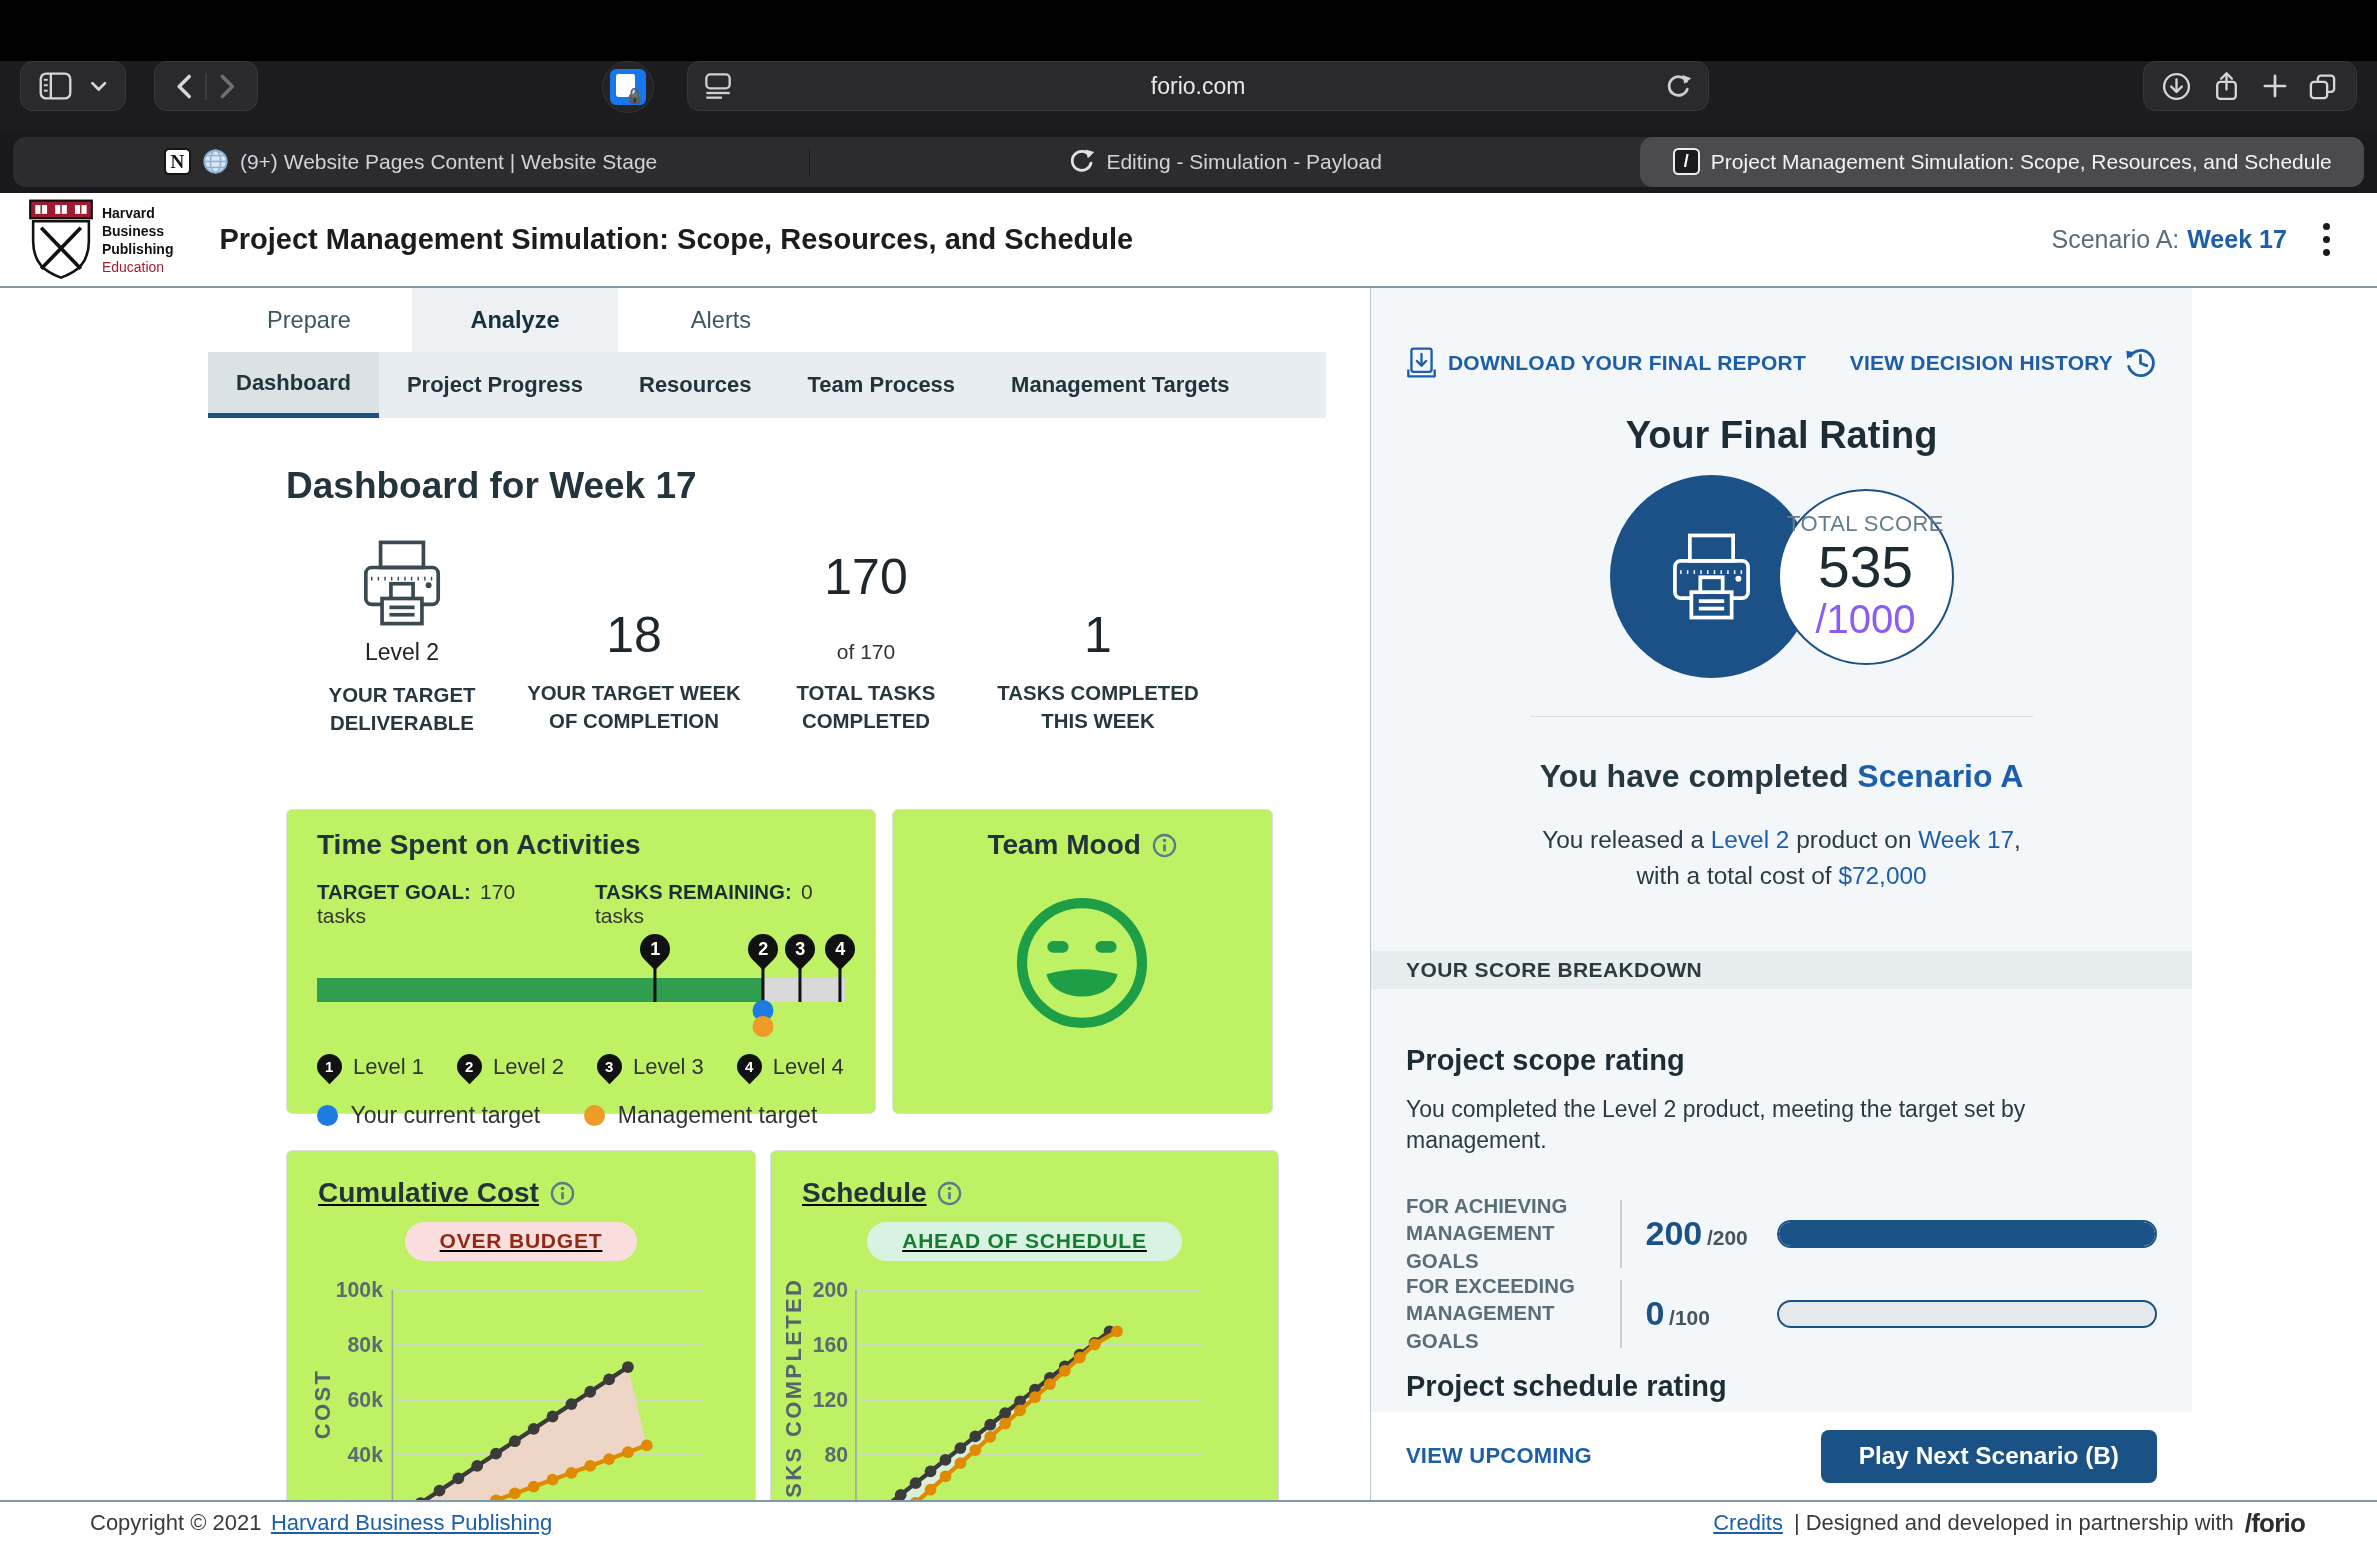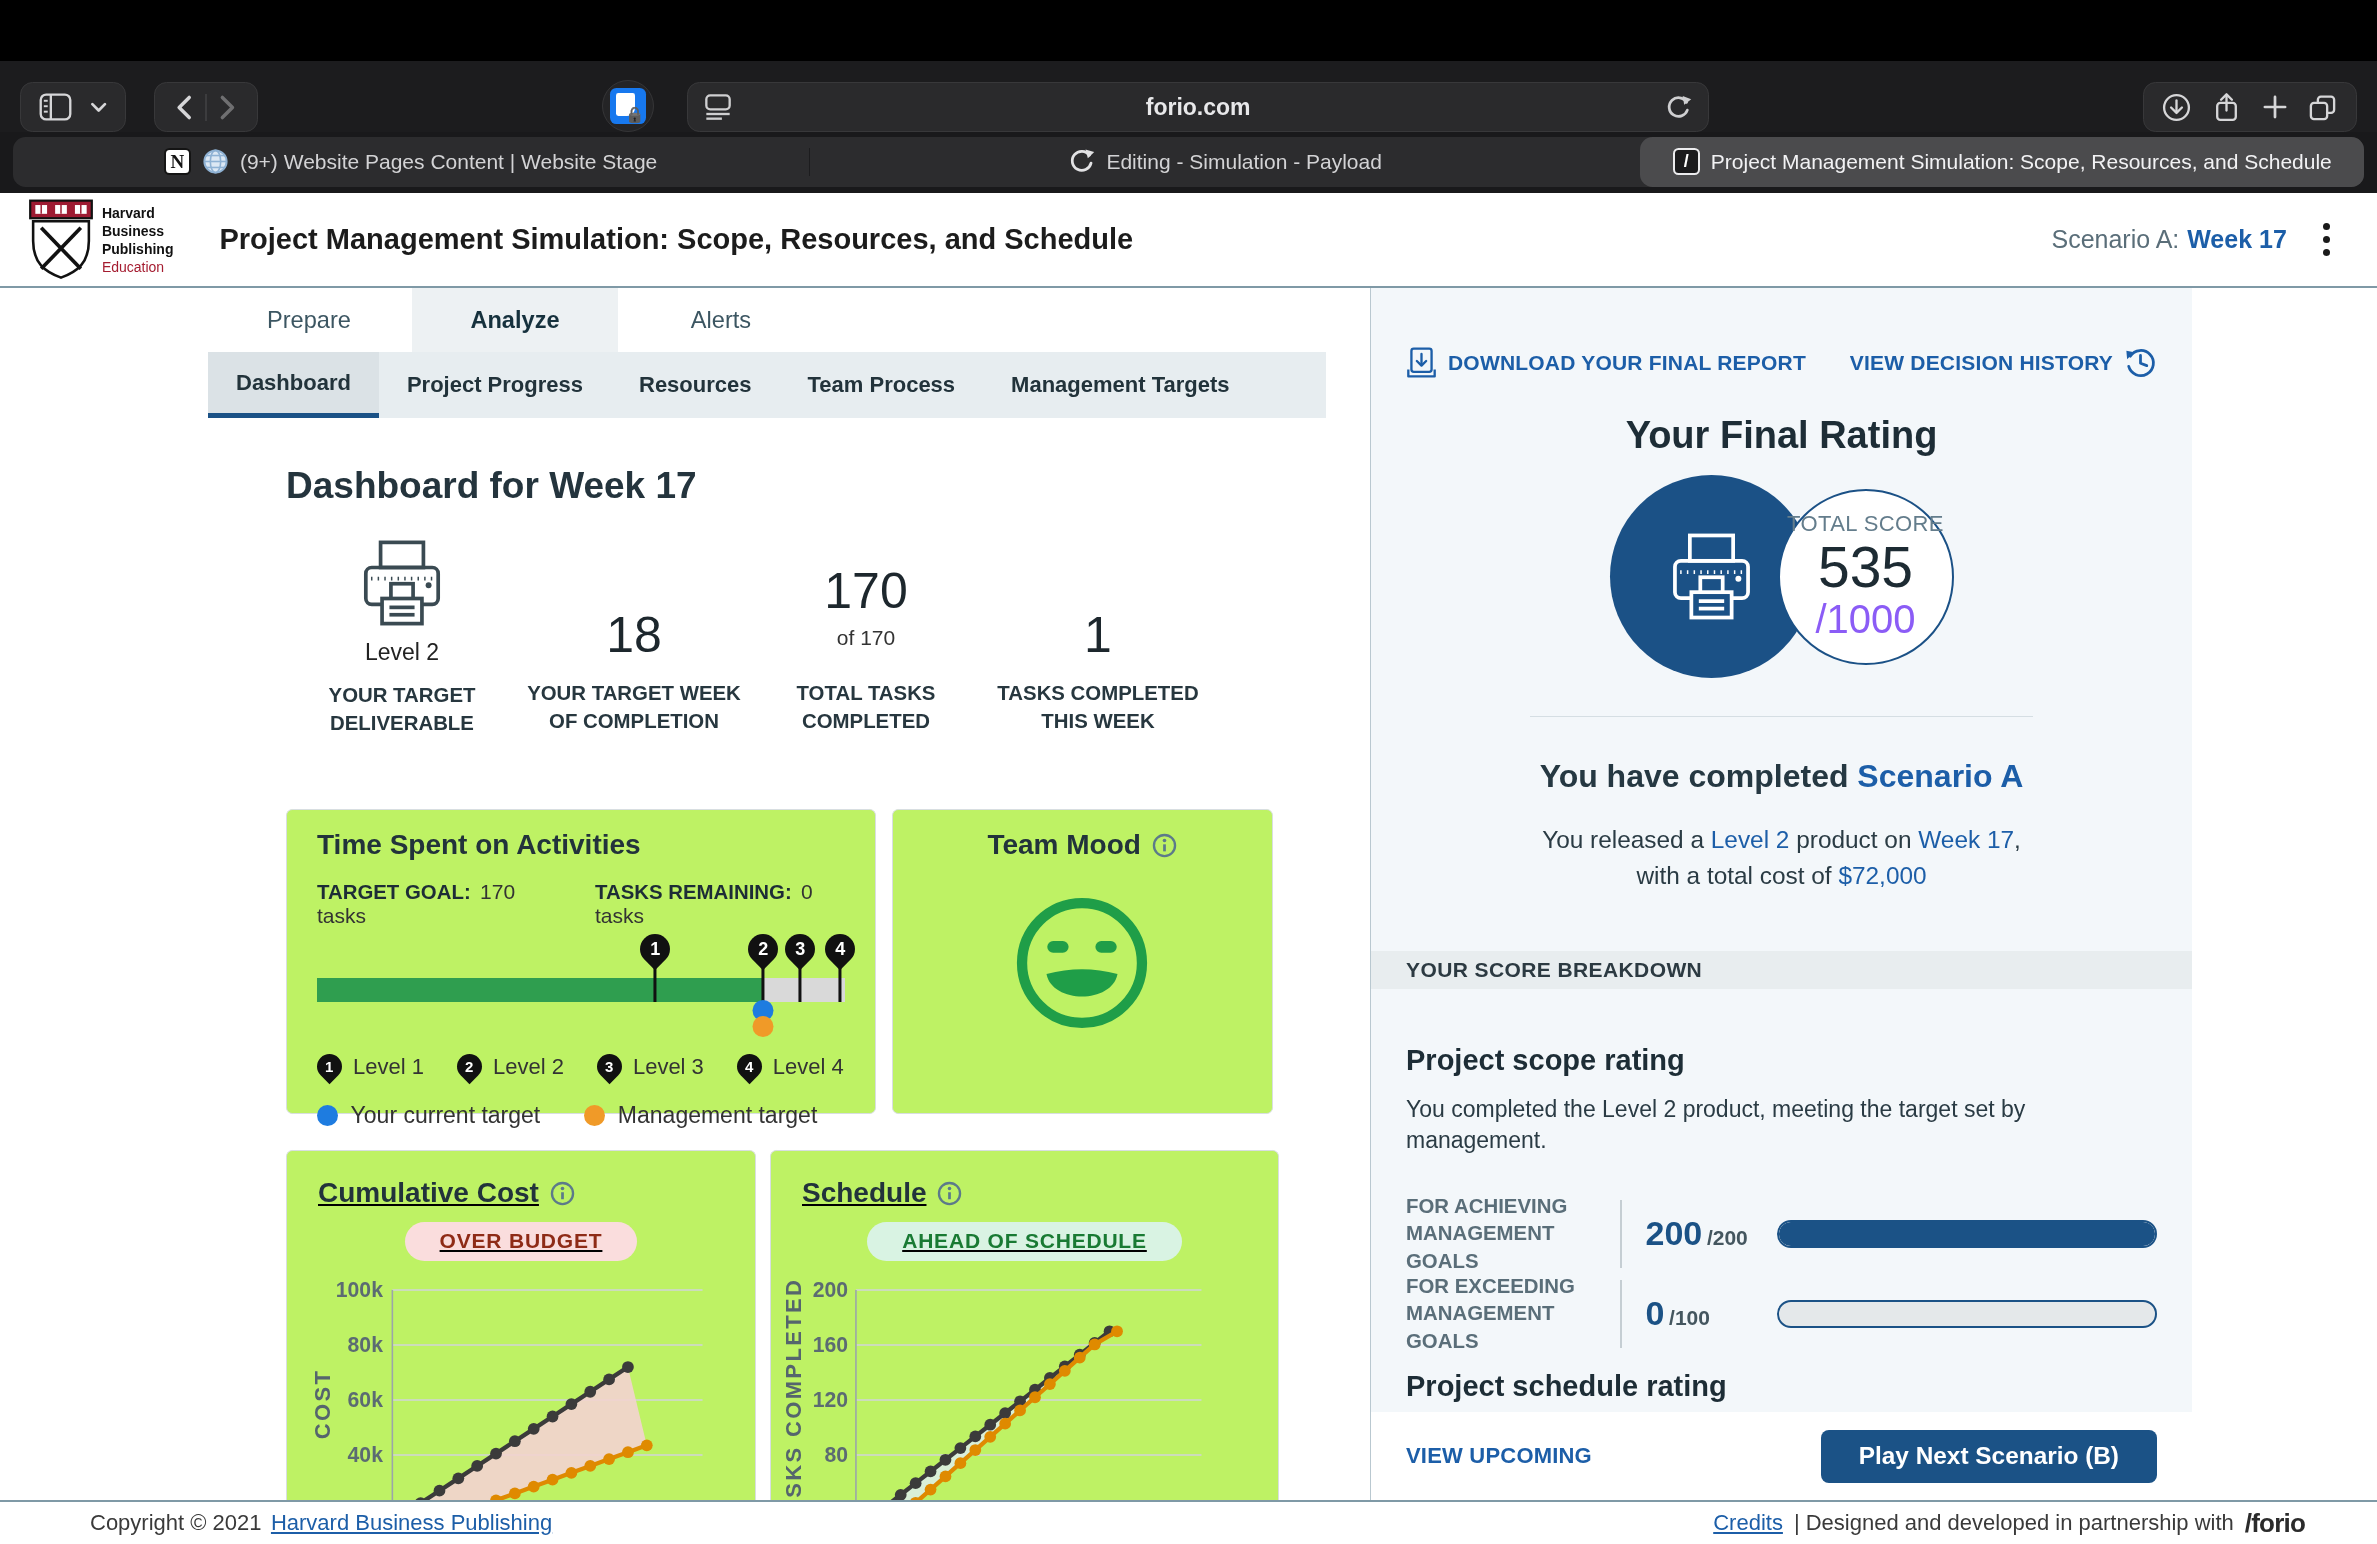--- a/index.html
+++ b/index.html
@@ -2,21 +2,21 @@
 <html style="font-size:12.6px"><head>
 <meta charset="utf-8">
 <style>
   * { margin:0; padding:0; box-sizing:border-box; }
   html,body { width:2377px; height:1544px; overflow:hidden; background:#000; }
   body { font-family:"Liberation Sans", sans-serif; -webkit-font-smoothing:antialiased; }
   .screen { width:2377px; height:1544px; display:flex; flex-direction:column; }
 
   
   .menubar { height:61px; background:#000; }
-  .toolbar { height:71px; background:#1c1c1e; display:flex; align-items:flex-end; padding:0 20.4px;font-weight:bold; }
+  .toolbar { height:71px; background:#1c1c1e; display:flex; align-items:flex-start; padding:0 20.4px; }
   .tb-group { display:flex; align-items:center; background:#2a2a2c; border:0.8px solid #38383a; border-radius:12.6px; height:50px; padding:0 7.9px; }
   .tb-btn { background:none; border:none; display:flex; align-items:center; justify-content:center; height:50px; padding:0 9.4px; cursor:default; }
   .tb-sep { width:1.6px; height:27px; background:#3c3c3e; }
   .ext-btn { margin-left:344px; width:52px; height:52px; border-radius:50%; background:#242426; border:0.8px solid #353537; display:flex; align-items:center; justify-content:center; }
   .ext-glyph { width:36px; height:36px; background:#1778ee; border-radius:6.3px; position:relative; }
   .ext-glyph::before { content:""; position:absolute; left:5.5px; top:4.7px; width:19px; height:23.6px; background:#fff; border-radius:2.4px 2.4px 7.9px 2.4px; }
   .ext-glyph::after { content:"🔒"; position:absolute; right:1.6px; bottom:0px; font-size:15.7px; filter:grayscale(1) brightness(0.55); }
   .urlbar { margin-left:33px; width:1022px; height:50px; background:#2a2a2c; border:0.8px solid #38383a; border-radius:12.6px; display:flex; align-items:center; padding:0 15.7px; position:relative; }
   .url-text { position:absolute; left:0; right:0; text-align:center; color:#e8e8ea; font-size:23px; }
   .tb-right { margin-left:auto; }
@@ -338,21 +338,21 @@
           <div class="metric">
             <div class="metric-valzone">
                 <div class="metric-num">18</div>
               </div>
             <div class="metric-cap">
                 <div>YOUR TARGET WEEK</div>
                 <div>OF COMPLETION</div>
               </div>
           </div>
           <div class="metric">
-            <div class="metric-valzone" style="justify-content:center;">
+            <div class="metric-valzone" style="justify-content:space-between;">
               <div class="metric-num">170</div>
               <div class="metric-sub">of 170</div>
             </div>
             <div class="metric-cap">
                 <div>TOTAL TASKS</div>
                 <div>COMPLETED</div>
               </div>
           </div>
           <div class="metric">
             <div class="metric-valzone">

